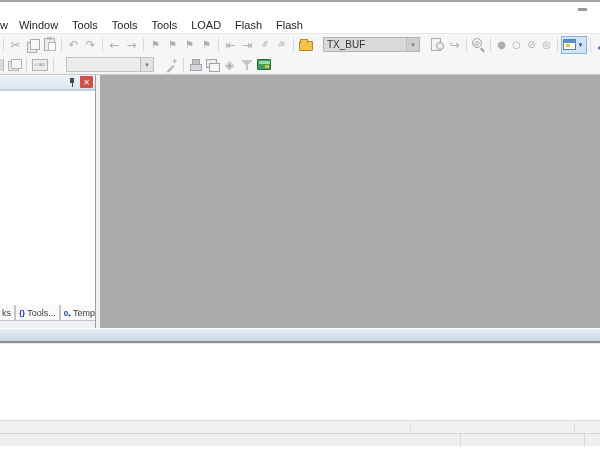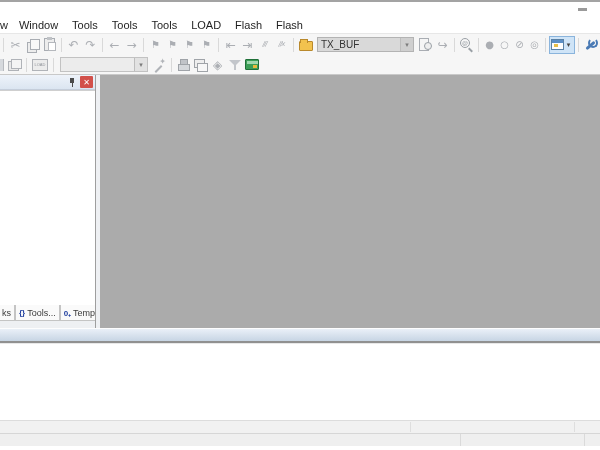--- a/index.html
+++ b/index.html
@@ -21,21 +21,21 @@
   .tb1 { height:22px; border-top:1px solid #e7e7e7; }
   .tb2 { height:20px; border-bottom:1px solid #c9c9c9; }
   .tb-sep { width:1px; height:14px; background:#d9d9d9; margin:0 3px; flex:0 0 auto; }
   .tbtn { width:17px; height:18px; display:inline-flex; align-items:center; justify-content:center; flex:0 0 auto; }
   .tbtn.narrow { width:15px; }
   .g { font-family:"DejaVu Sans", sans-serif; font-size:12px; color:#abaeb3; line-height:1; }
   .g.sm { font-size:10px; }
   .g.tiny { font-size:7px; font-style:italic; letter-spacing:-1px; }
 
   
-  .combo { height:15px; background:#d9d9d9; border:1px solid #b3b3b3; display:flex; align-items:stretch; flex:0 0 auto; margin:0 3px; }
+  .combo { height:15px; background:#d9d9d9; border:1px solid #b3b3b3; display:flex; align-items:stretch; flex:0 0 auto; margin:0 9px; }
   .combo.light { background:#ececec; border-color:#c2c2c2; }
   .combo input { flex:1; border:0; background:transparent; font-family:"Liberation Sans",sans-serif;
                  font-size:10px; color:#333; padding:0 3px; outline:none; min-width:0; }
   .combo .dd { width:13px; background:#cfcfcf; border-left:1px solid #bdbdbd; display:flex;
                align-items:center; justify-content:center; font-size:7px; color:#7c7c7c; }
   .combo.light .dd { background:#e2e2e2; }
 
   
   .ic { position:relative; display:inline-block; }
   .ic-copy { width:12px; height:12px; }

